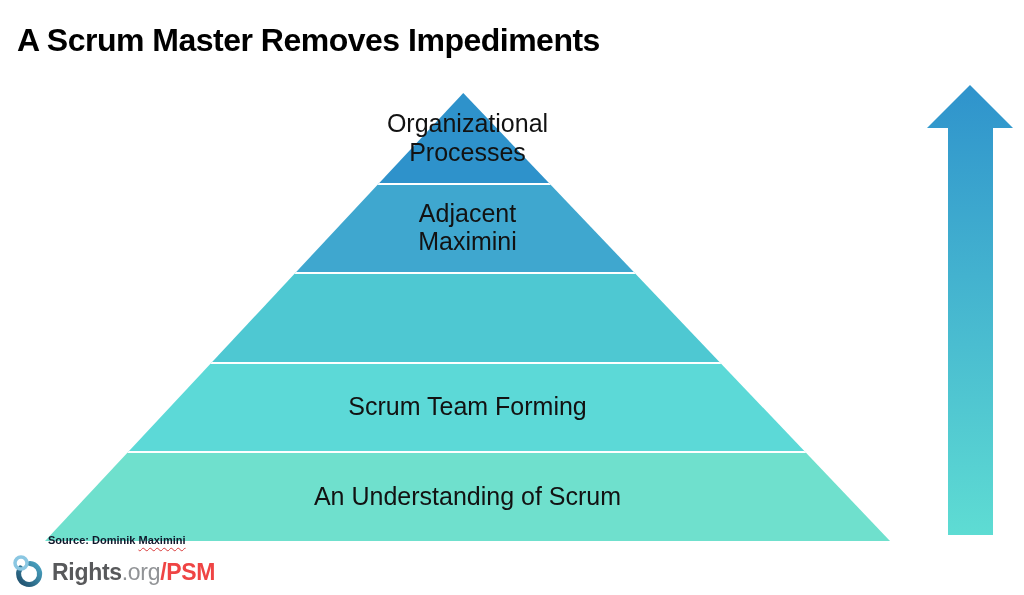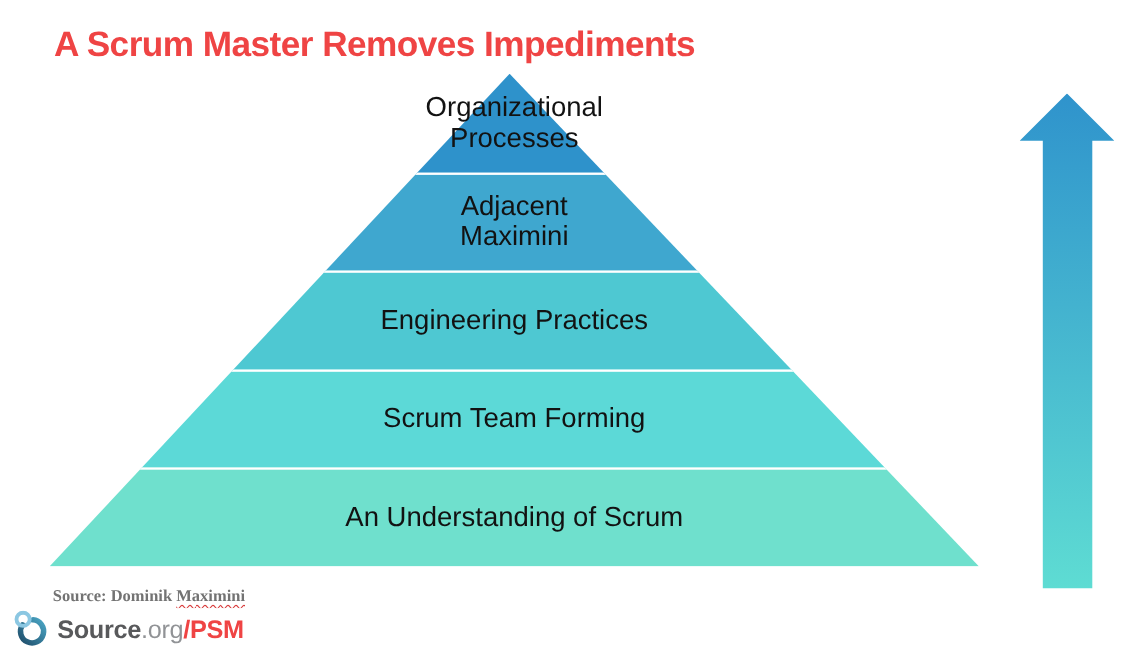--- a/index.html
+++ b/index.html
@@ -15,28 +15,27 @@
     background: #ffffff;
     overflow: hidden;
   }
   .slide-title {
     position: absolute;
     left: 17px;
     top: 22px;
     font-size: 32px;
     font-weight: bold;
     letter-spacing: -0.5px;
-    color: #ef4444;
-    margin-left: 32px;
+    color: #000000;
   }
   
   .pyramid {
     position: absolute;
     left: 45px;
-    top: 67px;
+    top: 93px;
     width: 845px;
     height: 448px;
   }
   .pyramid-bands {
     position: absolute;
     inset: 0;
     clip-path: polygon(49.5% 0, 100% 100%, 0 100%);
   }
   .band {
     width: 100%;
@@ -69,24 +68,23 @@
     left: 927px;
     top: 85px;
     width: 86px;
     height: 450px;
   }
   
   .source-line {
     position: absolute;
     left: 48px;
     top: 534px;
-    font-size: 15px;
+    font-size: 11px;
     font-weight: 600;
-    color: #737373;
-    font-family: Liberation Serif, serif;
+    color: #0f172a;
   }
   .source-line .misspelled {
     text-decoration: underline wavy #d83b3b;
     text-decoration-thickness: 1px;
     text-underline-offset: 3px;
   }
   
   .footer-logo {
     position: absolute;
     left: 12px;
@@ -125,21 +123,20 @@
         <div class="band sep" style="background: rgb(63, 167, 207); border-top-color: rgb(255, 255, 255);"></div>
         <div class="band sep" style="background: rgb(78, 200, 210); border-top-color: rgb(255, 255, 255);"></div>
         <div class="band sep" style="background: rgb(92, 217, 215); border-top-color: rgb(255, 255, 255);"></div>
         <div class="band sep" style="background: rgb(111, 224, 205); border-top-color: rgb(255, 255, 255);"></div>
       </div>
     <div class="pyramid-labels" id="pyramid-labels">
         <div class="level-label" style="top: 0%;">Organizational
 Processes</div>
         <div class="level-label" style="top: 20%;">Adjacent
 Maximini</div>
-        <div class="level-label" style="top: 40%;">Engineering Practices</div>
         <div class="level-label" style="top: 80%;">An Understanding of Scrum</div>
         <div class="level-label" style="top: 60%;">Scrum Team Forming</div>
       </div>
   </div>
 
   <svg class="up-arrow" viewBox="0 0 86 450" aria-hidden="true">
     <defs>
       <linearGradient id="arrowGrad" x1="0" y1="0" x2="0" y2="1">
         <stop id="grad-top" offset="0" stop-color="#2F93CC"></stop>
         <stop id="grad-bottom" offset="1" stop-color="#5EDCD3"></stop>
@@ -157,18 +154,18 @@
       <defs>
         <linearGradient id="ringGrad" x1="0" y1="1" x2="1" y2="0">
           <stop id="ring-dark" offset="0" stop-color="#1F4E6B"></stop>
           <stop id="ring-teal" offset="1" stop-color="#4AA5C4"></stop>
         </linearGradient>
       </defs>
       <path d="M 8.5 13 A 10.5 10.5 0 1 0 18 8.5" fill="none" stroke="url(#ringGrad)" stroke-width="5" stroke-linecap="round"></path>
       <circle id="small-ring" cx="9" cy="8" r="6" fill="none" stroke="#8BC7E2" stroke-width="3.5"></circle>
     </svg>
     <div class="logo-text">
-      <span class="logo-scrum">Source</span><span class="logo-org">.org</span><span class="logo-psm" id="logo-psm" style="color: #ef4444;">/PSM</span>
+      <span class="logo-scrum">Rights</span><span class="logo-org">.org</span><span class="logo-psm" id="logo-psm" style="color: #ef4444;">/PSM</span>
     </div>
   </div>
 
 
 </div>
 
 </body></html>

